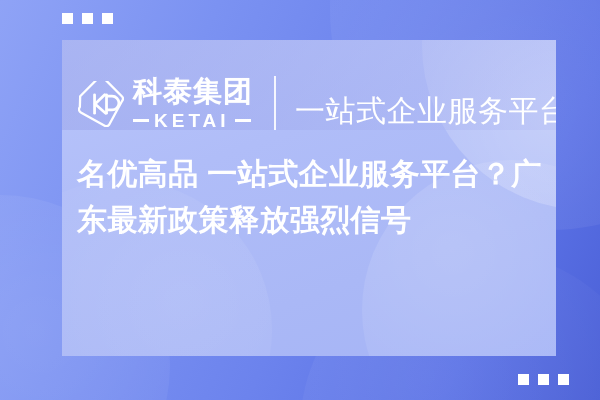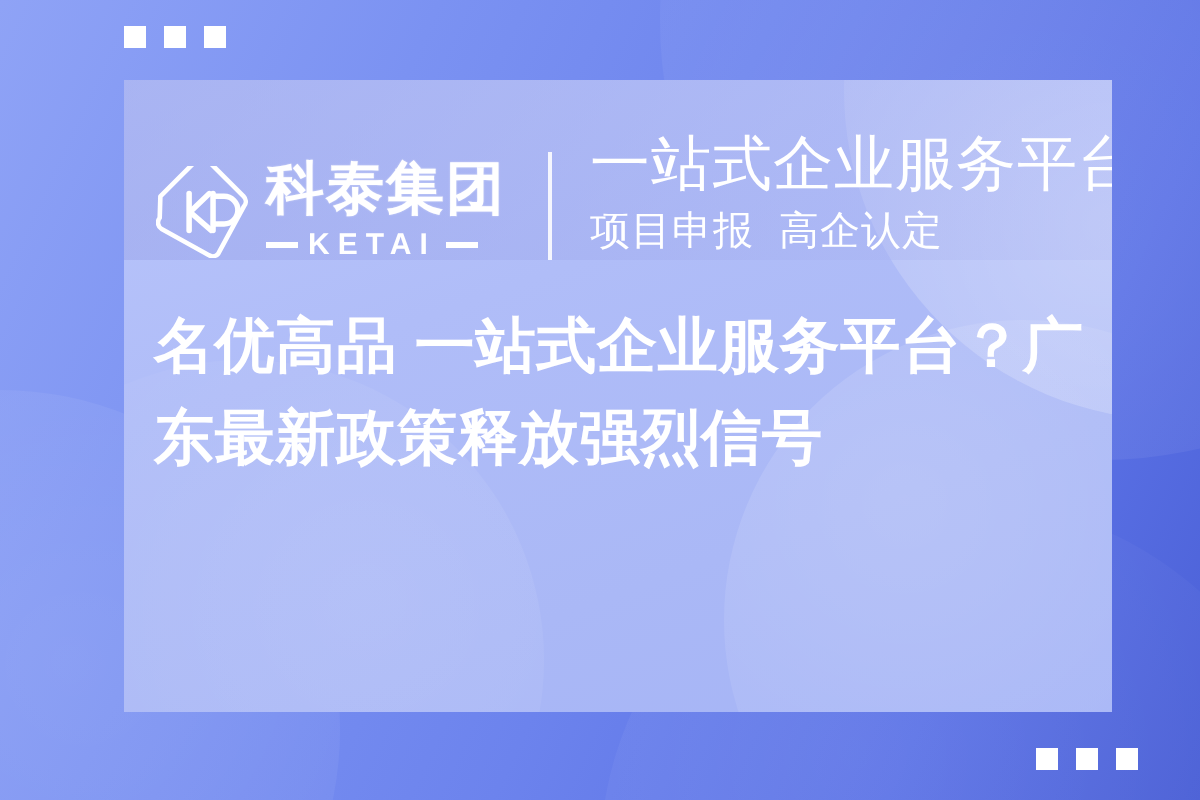--- a/index.html
+++ b/index.html
@@ -157,21 +157,21 @@
     gap: 5px;
   }
   .logo-rule {
     height: 3px;
     width: 16px;
     background: #ffffff;
     flex: 0 0 auto;
   }
   #logo-en {
     color: #ffffff;
-    font-size: 15px;
+    font-size: 19px;
     font-weight: 700;
     letter-spacing: 4px;
     line-height: 1;
     white-space: nowrap;
   }
 
   
   #banner-divider {
     width: 2px;
     height: 54px;
@@ -258,21 +258,20 @@
             <span id="logo-en">KETAI</span>
             <span class="logo-rule"></span>
           </div>
         </div>
       </div>
 
       <div id="banner-divider"></div>
 
       <div id="tagline-block">
         <div id="tagline-main">一站式企业服务平台</div>
-        <div id="tagline-sub">项目申报 高企认定</div>
       </div>
 
     </div>
 
     <div id="headline">名优高品 一站式企业服务平台？广东最新政策释放强烈信号</div>
 
   </div>
 
   <div class="dots bottom-right">
     <span class="dot"></span>

